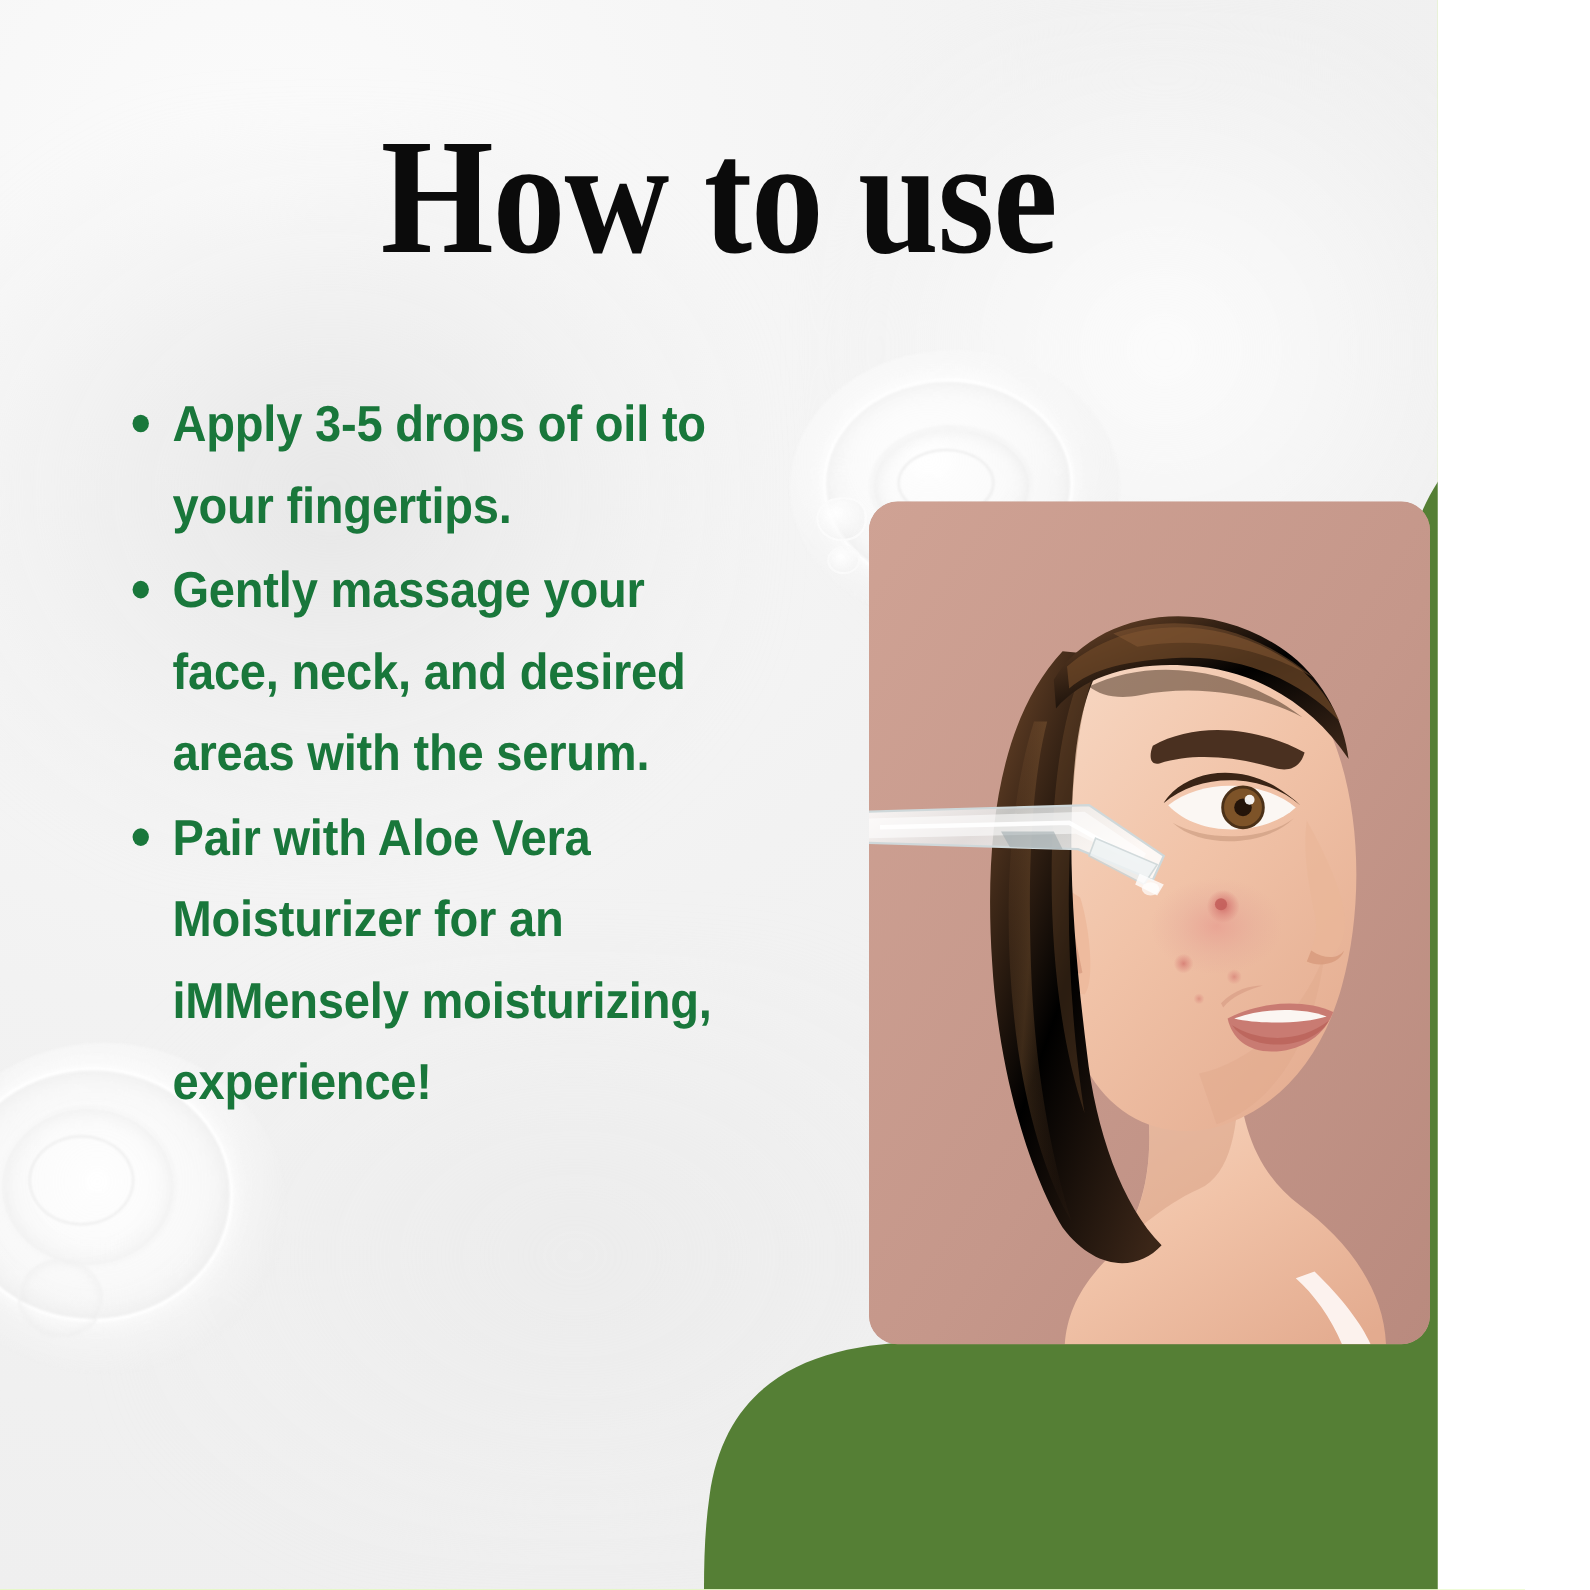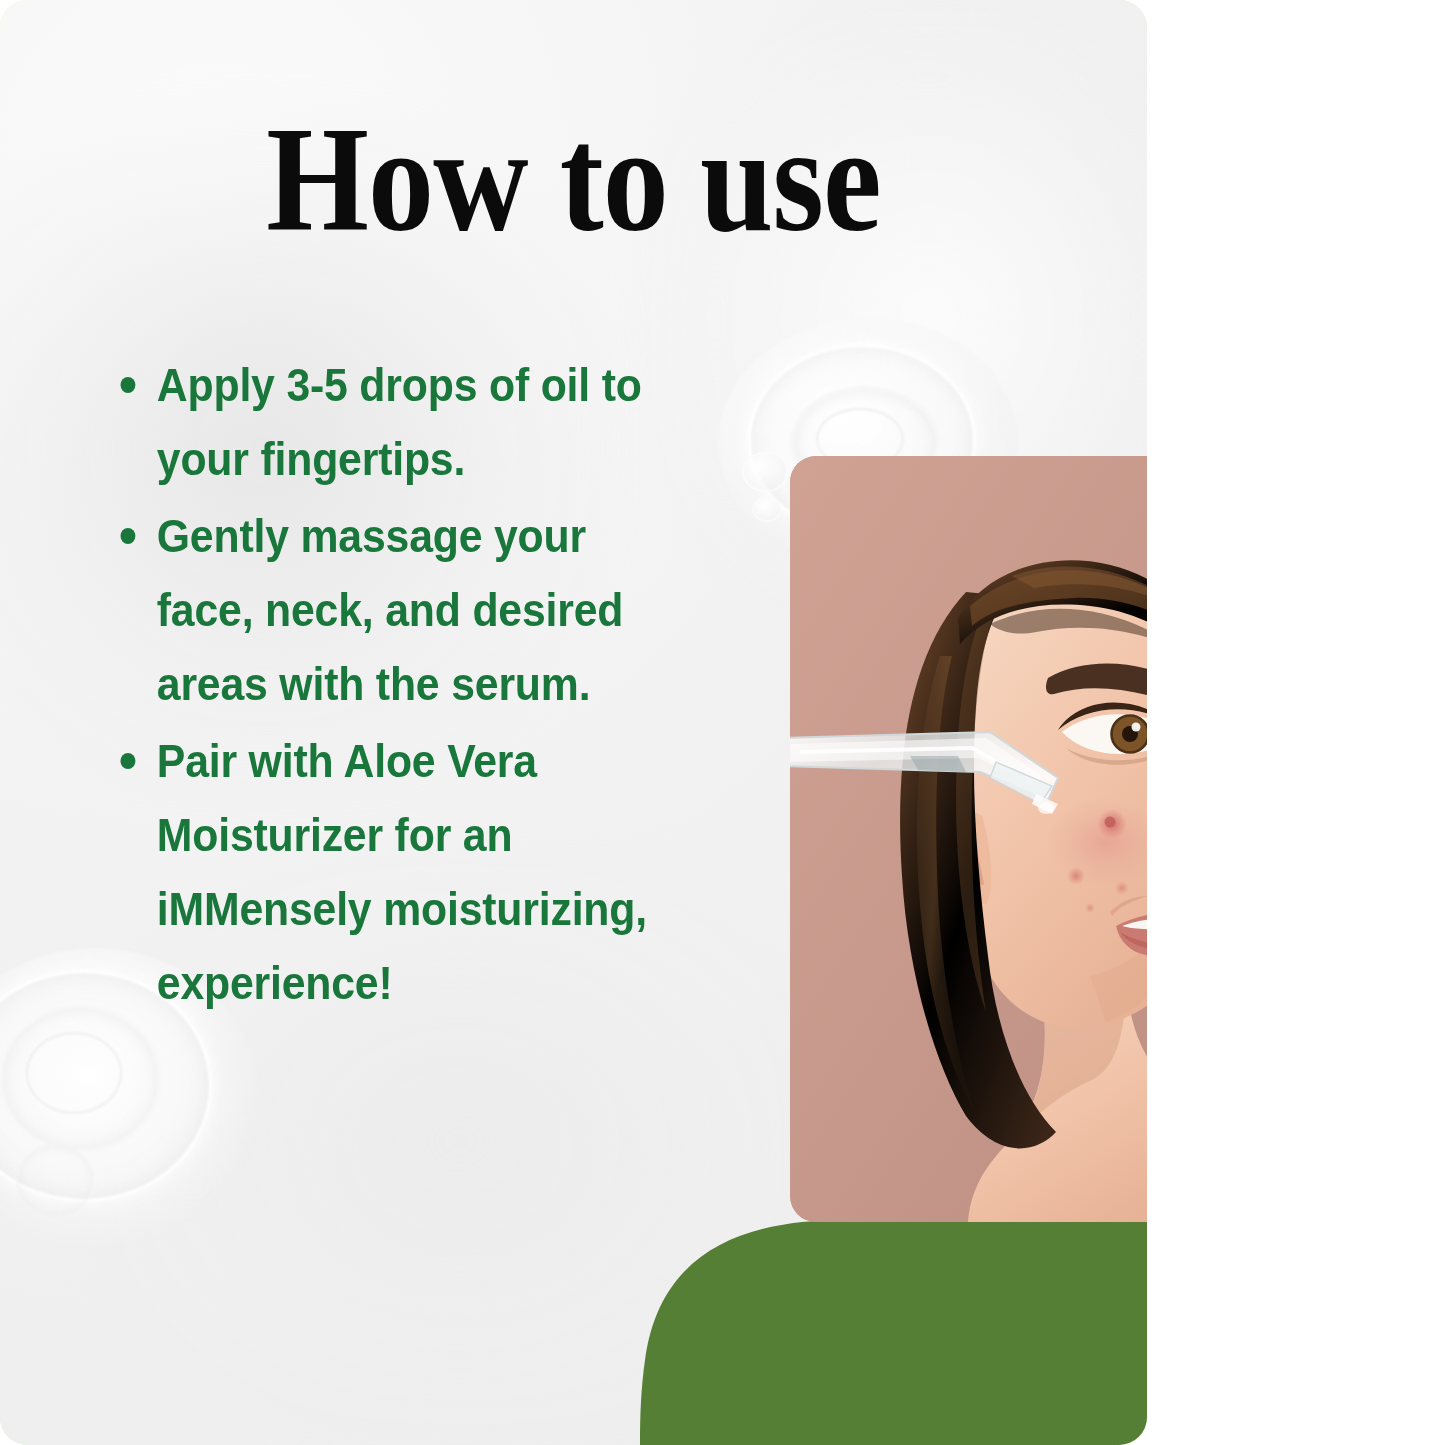--- a/index.html
+++ b/index.html
@@ -4,26 +4,25 @@
 <style>
   html, body {
     margin: 0;
     padding: 0;
     background: #ffffff;
   }
   * { box-sizing: border-box; }
 
   .canvas {
     position: relative;
-    width: 1147px;
+    width: 1307px;
     height: 1445px;
     overflow: hidden;
     background: #bef264;
     font-family: "Liberation Sans", sans-serif;
-    border-radius: 28px;
   }
 
   
   .bg-base {
     position: absolute;
     inset: 0;
     background:
       radial-gradient(circle at 18% 12%, #fbfbfb 0%, #f2f2f2 45%, #ededed 100%),
       linear-gradient(135deg, #fafafa 0%, #f1f1f1 50%, #e9e9e9 100%);
   }

